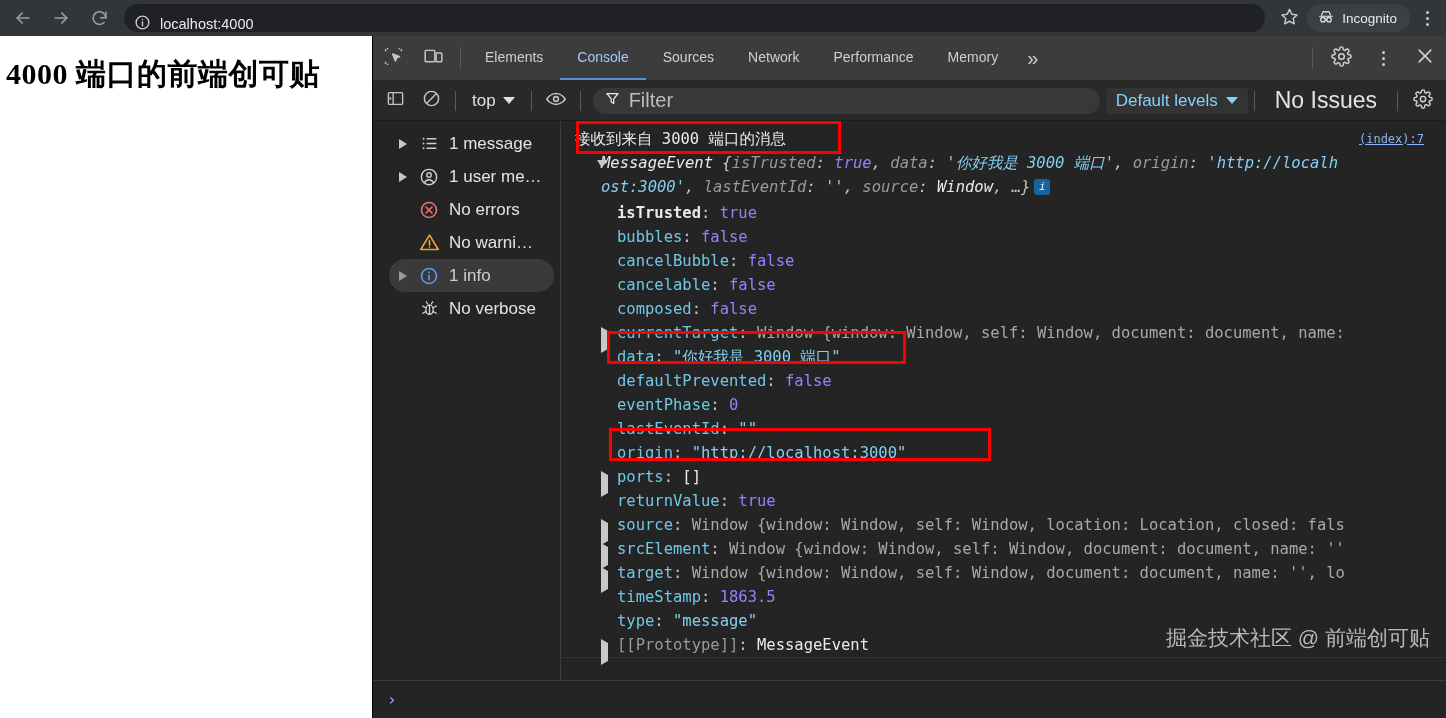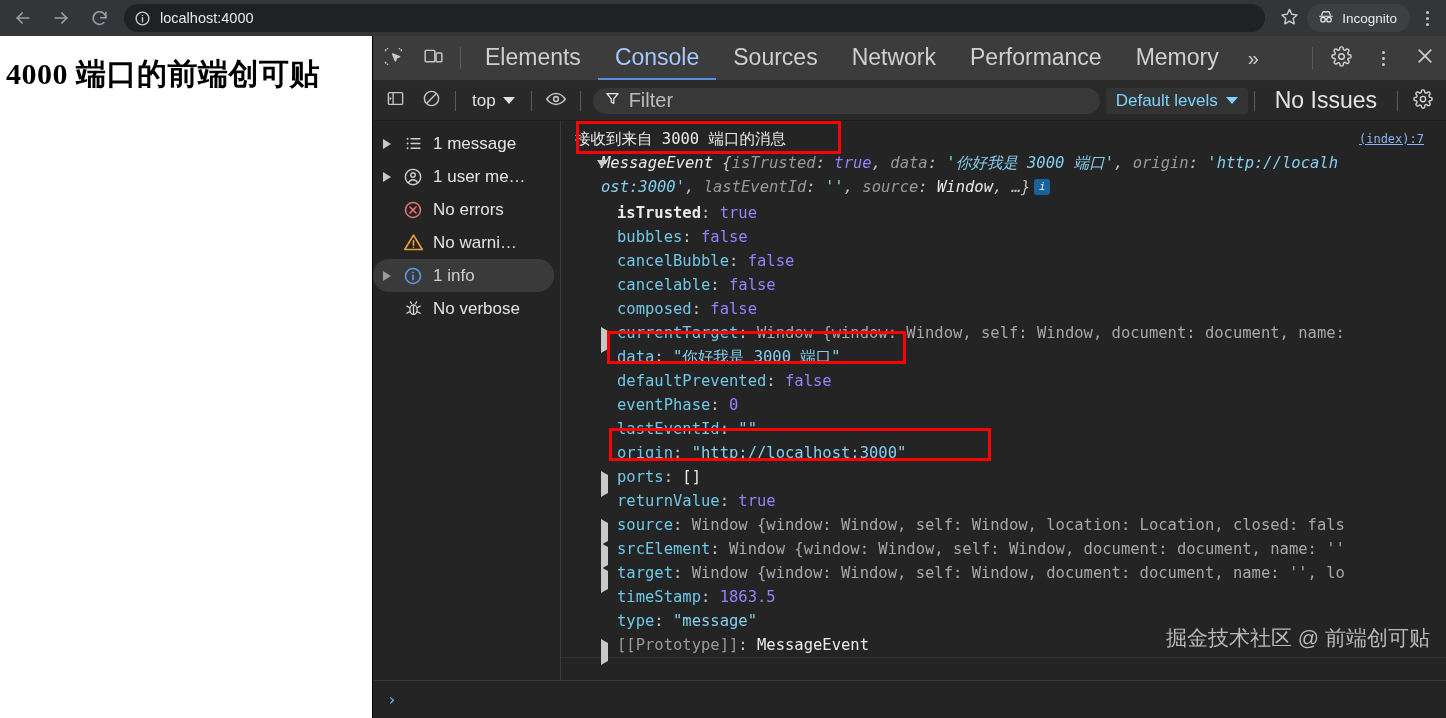--- a/index.html
+++ b/index.html
@@ -20,21 +20,21 @@
   .nav-btn {
     width: 30px; height: 30px; margin-left: 8px;
     display: flex; align-items: center; justify-content: center;
     color: #9aa0a6; flex: none;
   }
   .nav-btn svg { display:block; }
   #omnibox {
     flex: 1 1 auto;
     height: 28px; margin: 0 10px 0 10px;
     background: #202124; border-radius: 14px;
-    display: flex; align-items: center;
+    display: flex; align-items: flex-end;
     padding: 0 12px 0 8px;
   }
   #omnibox .site-info {
     width: 20px; height: 20px; flex: none;
     display: flex; align-items: center; justify-content: center;
     color: #c7c9cc; margin-right: 8px;
   }
   #omnibox .url {
     color: #e8eaed; font-size: 14.5px;
     font-family: "Liberation Sans", sans-serif;
@@ -95,21 +95,21 @@
   .dt-icon-btn {
     width: 40px; display: flex; align-items: center; justify-content: center;
     color: #c6c6c6;
   }
   .dt-sep {
     width: 1px; background: #5a5a5a; margin: 11px 7px;
     flex: none;
   }
   .dt-tab {
     display: flex; align-items: center; padding: 0 17px;
-    font-size: 23px; color: #cfcfcf;
+    font-size: 14px; color: #cfcfcf;
     border-bottom: 2px solid transparent;
     white-space: nowrap;
   }
   .dt-tab.active { color: #a6c8ff; border-bottom-color: #5a8dde; }
   #dt-more {
     display:flex; align-items:center; padding: 0 12px;
     color:#cfcfcf; font-size: 20px; letter-spacing:-3px;
   }
   #dt-tab-spacer { flex: 1 1 auto; }
   #dt-gear, #dt-kebab, #dt-close {
@@ -154,21 +154,21 @@
   #dt-body { flex: 1 1 auto; display: flex; min-height: 0; background:#242424; }
 
   #console-sidebar {
     width: 188px; flex: none; background: #242424;
     border-right: 1px solid #3d3d3d;
     padding-top: 6px;
   }
   .side-row {
     height: 33px; display:flex; align-items:center; gap:8px;
     padding-left: 8px; font-size: 17px; color: #e3e3e3;
-    border-radius: 16px; margin-right: 6px;
+    border-radius: 16px; margin-right: 6px; margin-left: 16px;
   }
   .side-row.selected { background:#3a3a3a; color:#cfcfcf; }
   .side-arrow {
     width:12px; flex:none; display:flex; align-items:center; justify-content:center;
   }
   .tri-right {
     width:0;height:0;border-top:5px solid transparent;border-bottom:5px solid transparent;
     border-left:8px solid #c8c8c8;
   }
   .side-ico { width:24px;height:24px;flex:none;display:flex;align-items:center;justify-content:center; }

